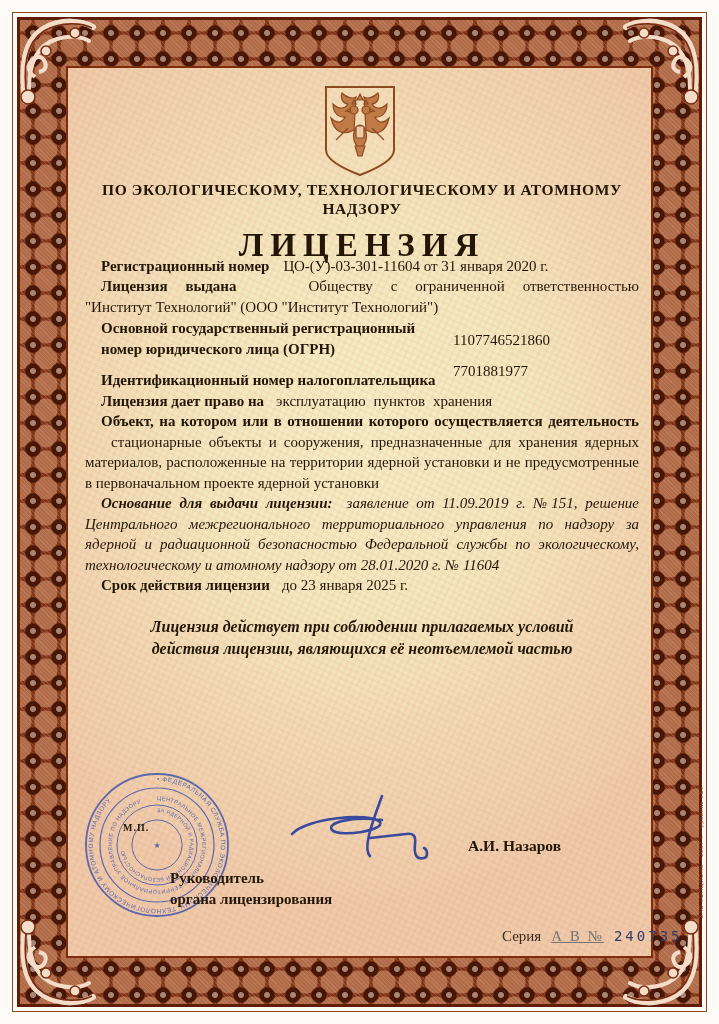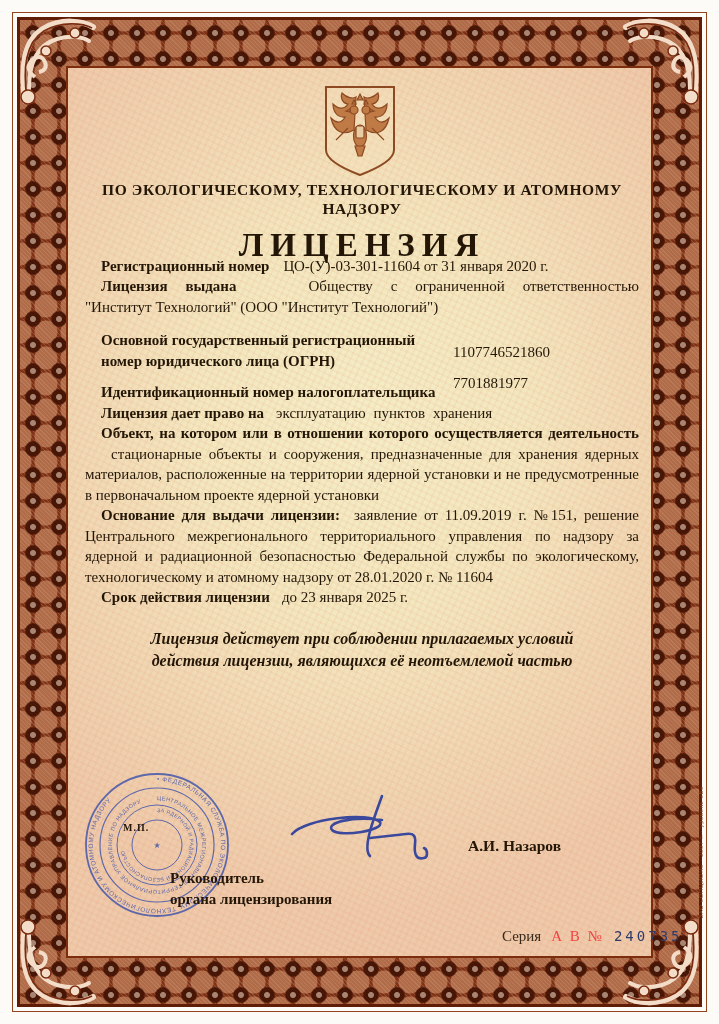--- a/index.html
+++ b/index.html
@@ -31,37 +31,37 @@
   
   .content{position:absolute;left:85px;width:554px;top:180px;font-size:15px;line-height:20.5px;}
   .svc{ text-align:center;font-weight:bold;font-size:15.5px;letter-spacing:.6px;line-height:19px;}
   .doc-title{text-align:center;font-weight:bold;font-size:33px;letter-spacing:7px;margin-top:17px;}
   p.row{margin:0;text-align:justify;text-indent:16px;}
   .b{font-weight:bold;}
   .gap{display:inline-block;height:1px;}
   .mt-reg{margin-top:23px;}
   .mt-issued{margin-top:17px;}
   .mt-loc{margin-top:14px;}
-  .mt-ogrn{margin-top:13px;position:relative;}
+  .mt-ogrn{margin-top:1px;position:relative;}
   .mt-inn{margin-top:11px;position:relative;}
   .mt-grant{margin-top:13px;}
   .mt-obj{margin-top:9px;}
-  .mt-basis{margin-top:1px;}
+  .mt-basis{margin-top:1px;font-style:italic;}
   .mt-term{margin-top:2px;}
   .num-right{position:absolute;left:368px;bottom:9px;font-weight:normal;}
   .conditions{margin-top:20px;text-align:center;font-weight:bold;font-style:italic;font-size:16px;line-height:22px;}
   
   .stamp{position:absolute;left:82px;top:770px;opacity:.85;filter:blur(.3px);}
   .mp{position:absolute;left:123px;top:822px;font-size:10px;font-weight:bold;letter-spacing:1px;}
   .role{position:absolute;left:170px;top:868px;font-weight:bold;font-size:15px;line-height:21px;}
   .sig{position:absolute;left:278px;top:792px;}
   .signer{position:absolute;left:468px;top:837px;font-weight:bold;font-size:15.5px;}
   .series{position:absolute;left:502px;top:928px;display:flex;align-items:baseline;gap:10px;}
   .series .lab{font-size:15px;color:#38291a;}
-  .series .let{font-size:15px;color:#ef4444;letter-spacing:2px;}
+  .series .let{font-size:15px;color:#737373;letter-spacing:2px;text-decoration:underline;}
   .series .num{font-family:"DejaVu Sans Mono", monospace;font-size:14px;color:#2e3b68;letter-spacing:3px;}
   .edge-imprint{position:absolute;right:15px;top:786px;writing-mode:vertical-rl;transform:rotate(180deg);
         font-size:6px;color:#8a4a28;letter-spacing:.6px;font-family:"Liberation Sans", sans-serif;}
 </style>
 </head>
 <body>
 
 <div class="page">
 
   <div class="thin-rule"></div>

